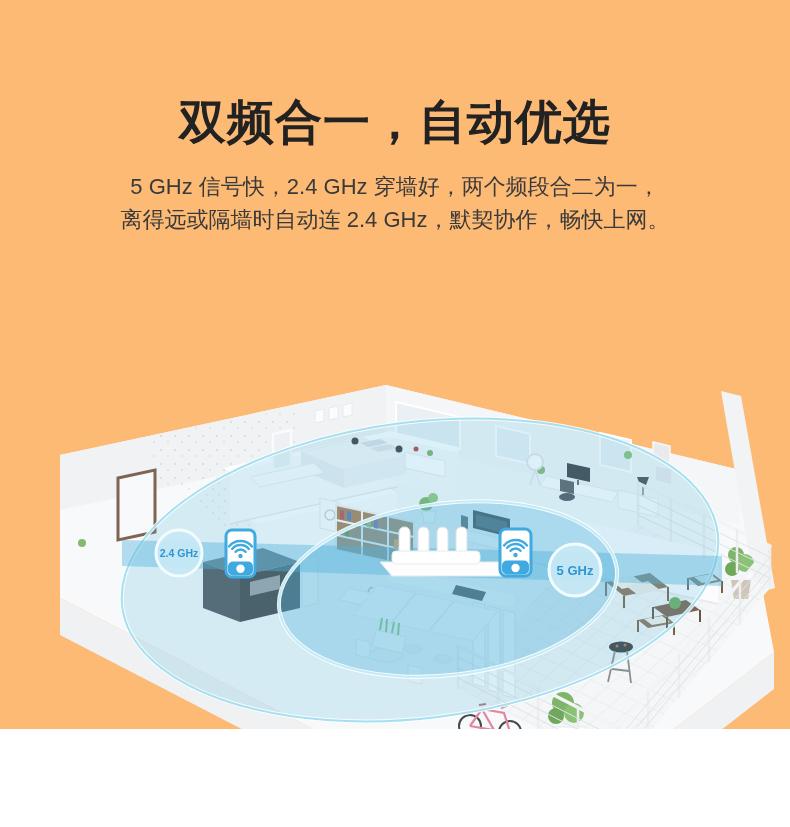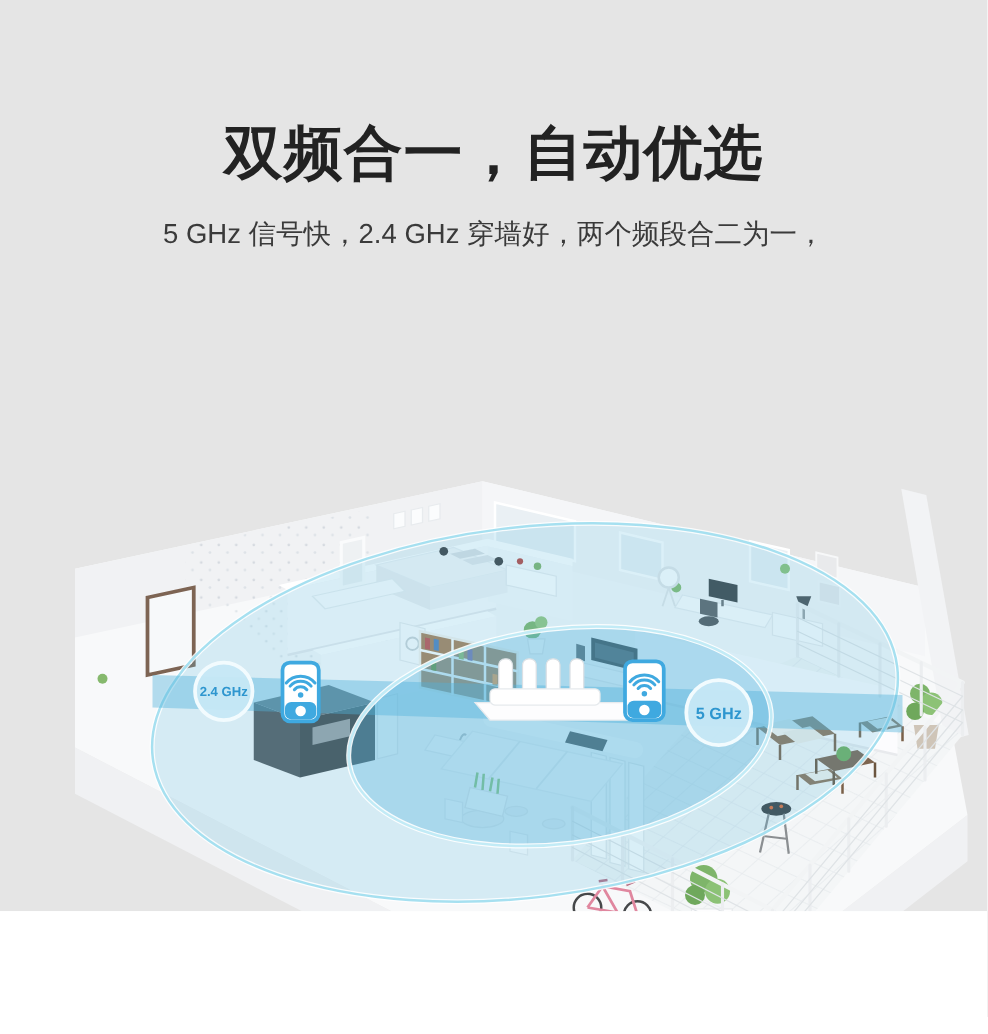--- a/index.html
+++ b/index.html
@@ -1,34 +1,35 @@
 <!DOCTYPE html>
 <html><head>
 <meta charset="utf-8">
 <style>
   html,body{margin:0;padding:0;background:#fff;}
-  .page{position:relative;width:790px;height:729px;overflow:hidden;background:#e5e5e5;
+  .page{position:relative;width:790px;height:729px;overflow:hidden;background:#fdba74;
         font-family:"Liberation Sans","DejaVu Sans",sans-serif;}
   .title{margin:0;padding-top:96px;text-align:center;font-size:47px;line-height:52px;
          font-weight:700;color:#222;letter-spacing:1px;}
   .intro{margin-top:22px;text-align:center;font-size:22px;line-height:33px;color:#3a3a3a;}
   .intro div{white-space:nowrap;}
   .figure{position:absolute;top:377px;left:18px;width:790px;height:450px;}
   svg{display:block;}
   .band-label{font-weight:700;fill:#2e96cf;}
 </style>
 </head>
 <body>
 
 <div class="page">
 
   <h1 class="title">双频合一，自动优选</h1>
 
   <div class="intro">
     <div>5 GHz 信号快，2.4 GHz 穿墙好，两个频段合二为一，</div>
+    <div>离得远或隔墙时自动连 2.4 GHz，默契协作，畅快上网。</div>
   </div>
 
   <div class="figure">
   <svg width="790" height="450" viewBox="0 0 790 450" xmlns="http://www.w3.org/2000/svg">
     <defs>
       <pattern id="dotsA" width="14" height="14" patternUnits="userSpaceOnUse">
         <circle cx="3" cy="3" r="1.1" fill="#d5dae0"></circle>
             <circle cx="10" cy="9" r="1.1" fill="#dde2e7"></circle>
       </pattern>
       <pattern id="dotsB" width="12" height="12" patternUnits="userSpaceOnUse">

